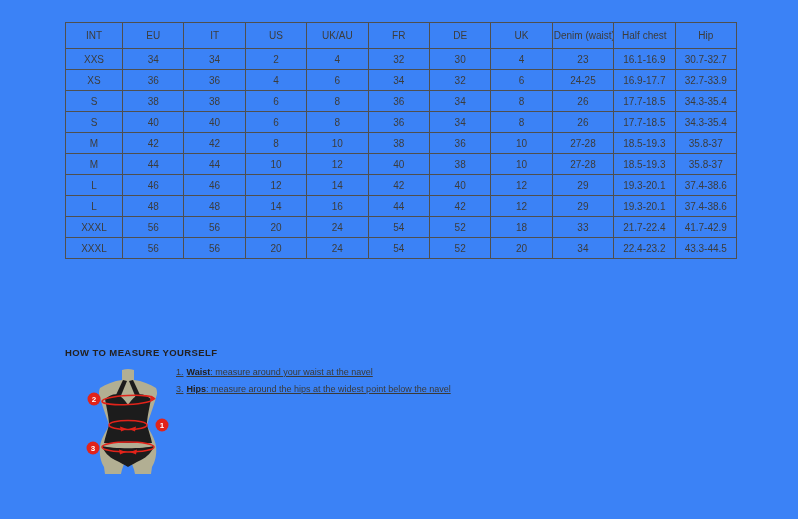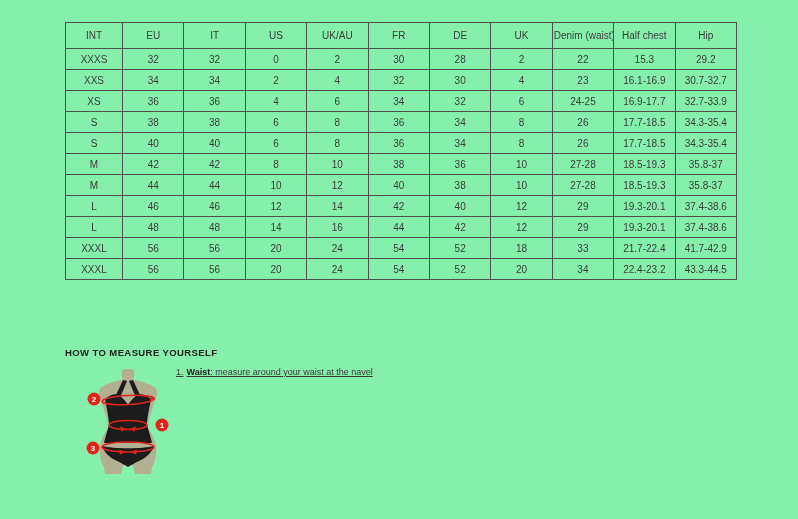--- a/index.html
+++ b/index.html
@@ -5,21 +5,21 @@
   * { margin: 0; padding: 0; box-sizing: border-box; }
   html, body { background: #ffffff; }
   body {
     font-family: "Liberation Sans", sans-serif;
     color: #3a3a38;
   }
   .page {
     position: relative;
     width: 798px;
     height: 519px;
-    background: #86efac;
+    background: #3b82f6;
     overflow: hidden;
   }
 
   
   .table-wrap {
     position: absolute;
     left: 65px;
     top: 22px;
     width: 672px;
   }
@@ -95,33 +95,20 @@
             <th>UK/AU</th>
             <th>FR</th>
             <th>DE</th>
             <th>UK</th>
             <th>Denim (waist)</th>
             <th>Half chest</th>
             <th>Hip</th>
           </tr>
       </thead>
       <tbody>
-          <tr>
-            <td>XXXS</td>
-            <td>32</td>
-            <td>32</td>
-            <td>0</td>
-            <td>2</td>
-            <td>30</td>
-            <td>28</td>
-            <td>2</td>
-            <td>22</td>
-            <td>15.3</td>
-            <td>29.2</td>
-          </tr>
           <tr>
             <td>XXS</td>
             <td>34</td>
             <td>34</td>
             <td>2</td>
             <td>4</td>
             <td>32</td>
             <td>30</td>
             <td>4</td>
             <td>23</td>
@@ -324,15 +311,18 @@
         <circle cx="10" cy="80" r="6.5" fill="#e2231a"></circle>
         <text x="10" y="83" text-anchor="middle" class="badge-num">3</text>
       </g>
     </svg>
   </div>
 
   <div class="steps">
     <div class="step">
       <span class="num">1.</span><span class="term">Waist</span><span>: measure around your waist at the navel</span>
     </div>
+    <div class="step">
+      <span class="num">3.</span><span class="term">Hips</span><span>: measure around the hips at the widest point below the navel</span>
+    </div>
   </div>
 
 </div>
 
 </body></html>

